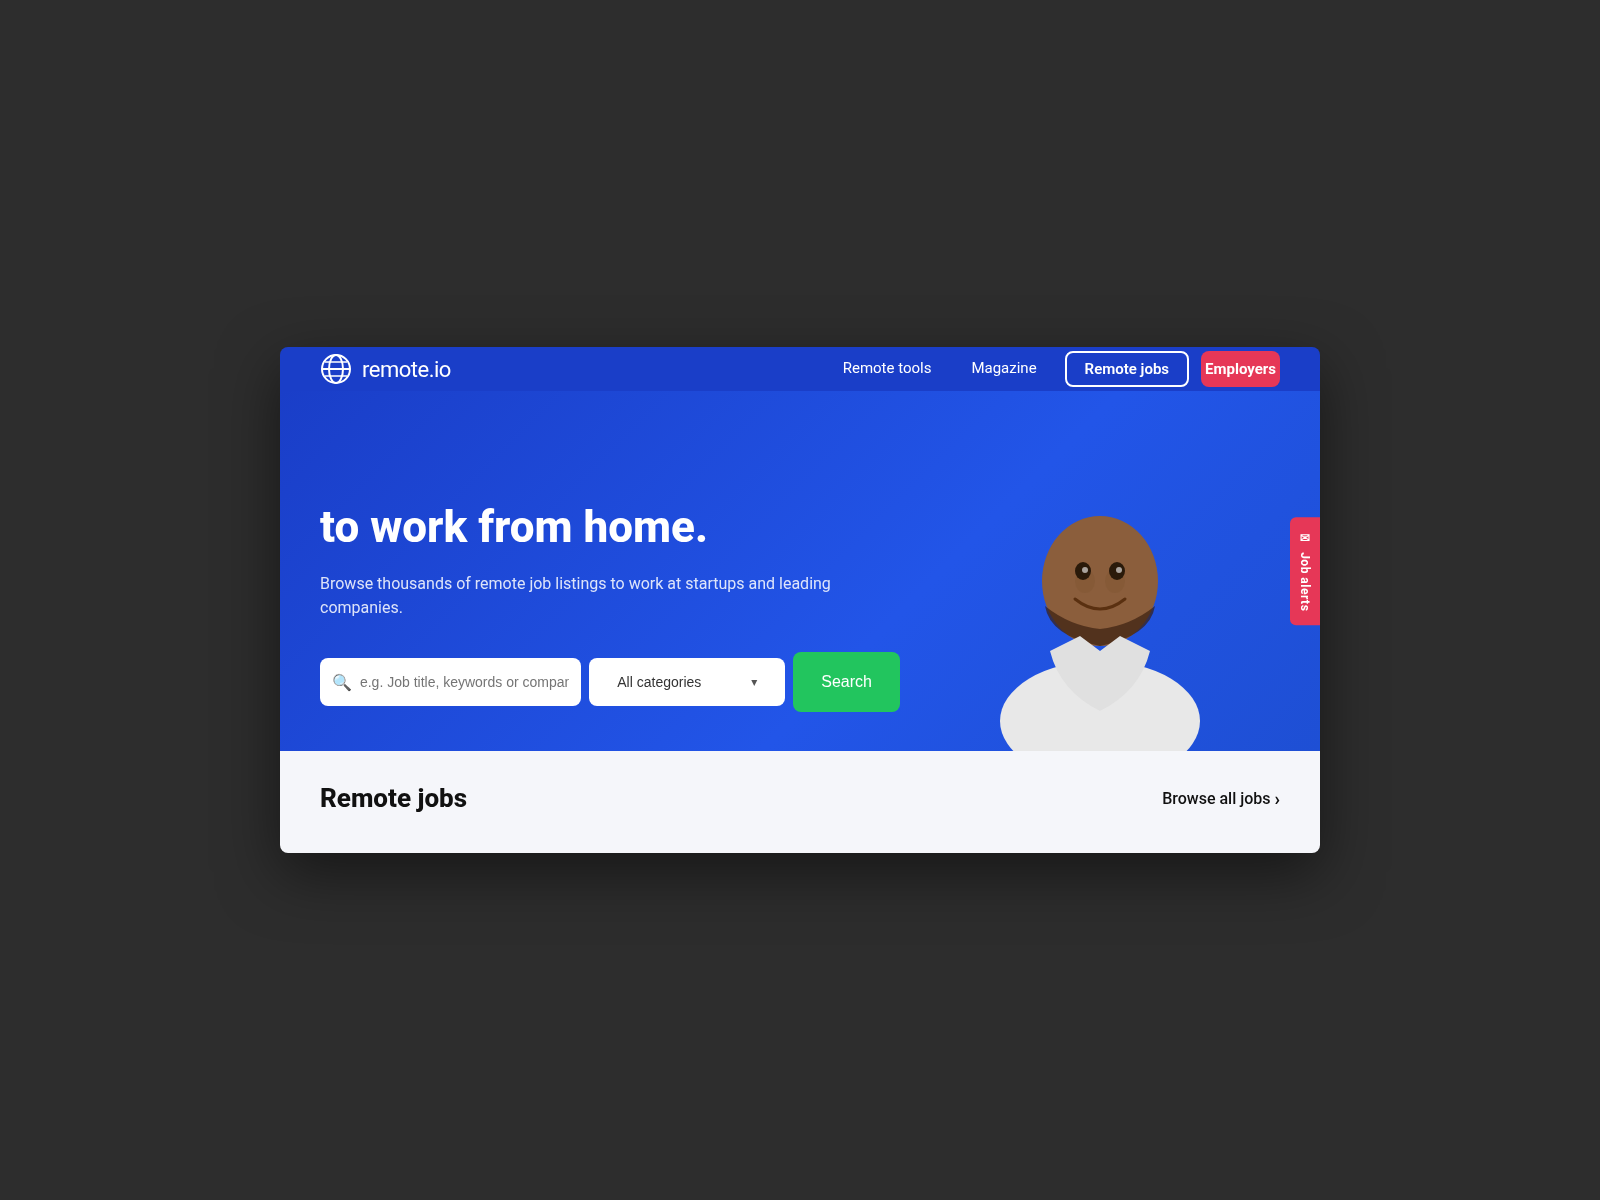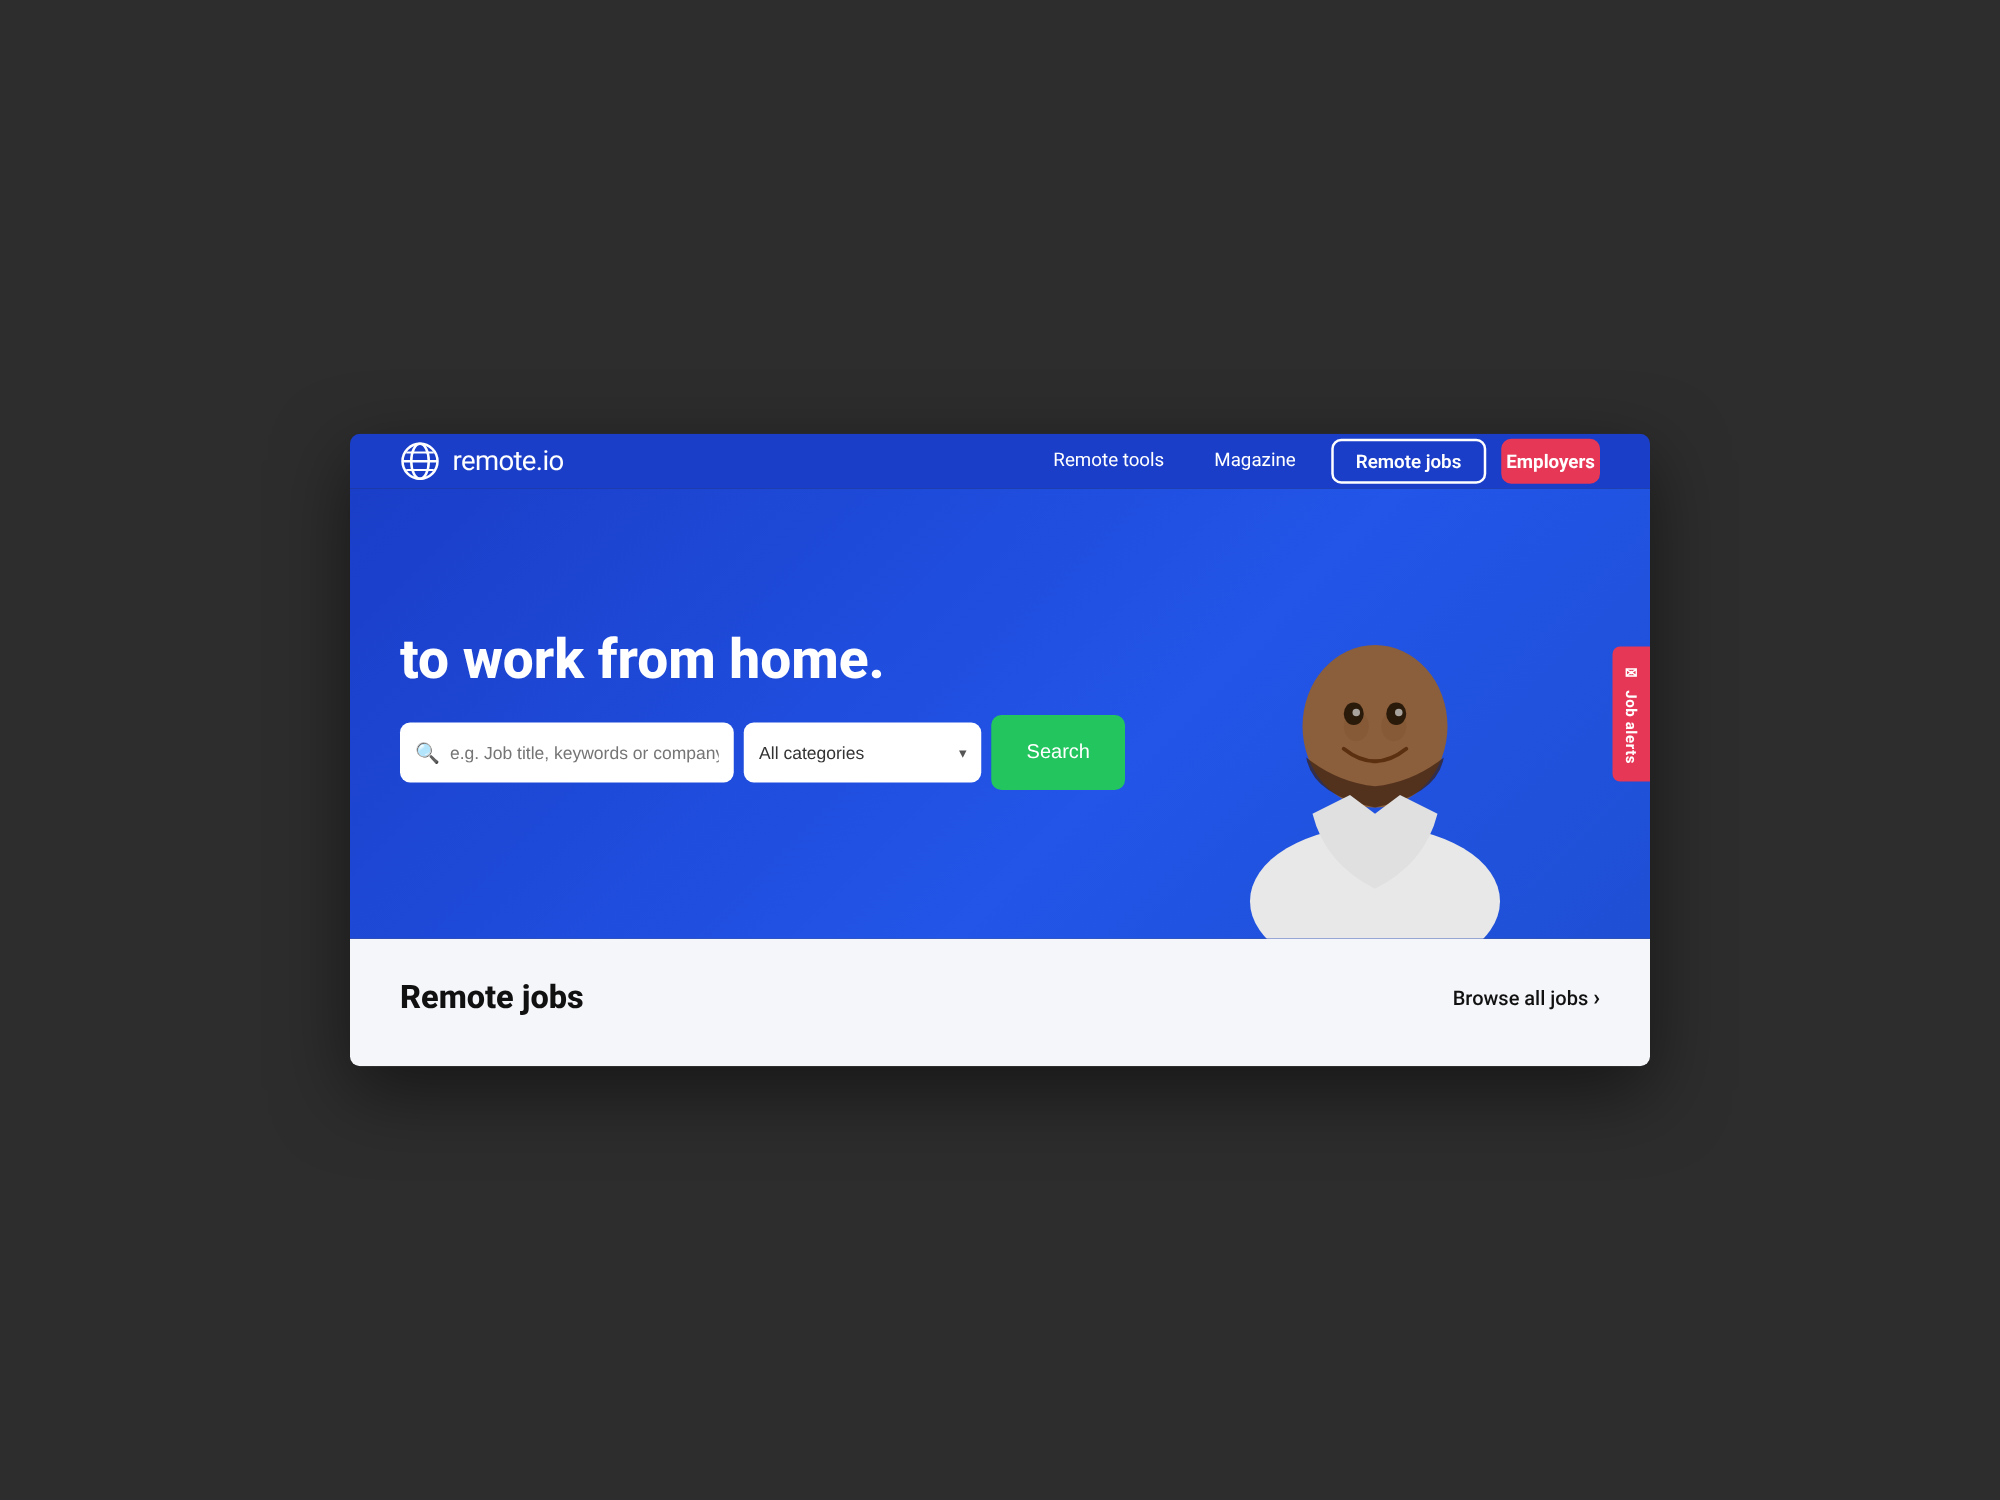--- a/index.html
+++ b/index.html
@@ -150,21 +150,21 @@
       color: #333;
       width: 100%;
       background: transparent;
     }
 
     .category-select-wrap {
       background: #fff;
       border-radius: 8px;
       display: flex;
       align-items: center;
-      padding: 0 12px;
+      padding: 0 28px;
       height: 48px;
       min-width: 190px;
     }
 
     .category-select {
       border: none;
       outline: none;
       font-size: 14px;
       color: #333;
       background: transparent;
@@ -340,20 +340,21 @@
       <a class="nav-btn-employers" href="#">Employers</a>
     </div>
   </nav>
 
   <section class="hero">
     <div class="hero-content">
       <h1 class="hero-title">
         <br>
         <span>to work from home.</span>
       </h1>
+      <p class="hero-subtitle">Browse thousands of remote job listings to work at startups and leading companies.</p>
 
       <div class="search-bar">
         <div class="search-input-wrap">
           <span class="search-icon">🔍</span>
           <input type="text" class="search-input" placeholder="e.g. Job title, keywords or company" style="">
         </div>
 
         <div class="category-select-wrap">
           <select class="category-select">
             <option>All categories</option>

